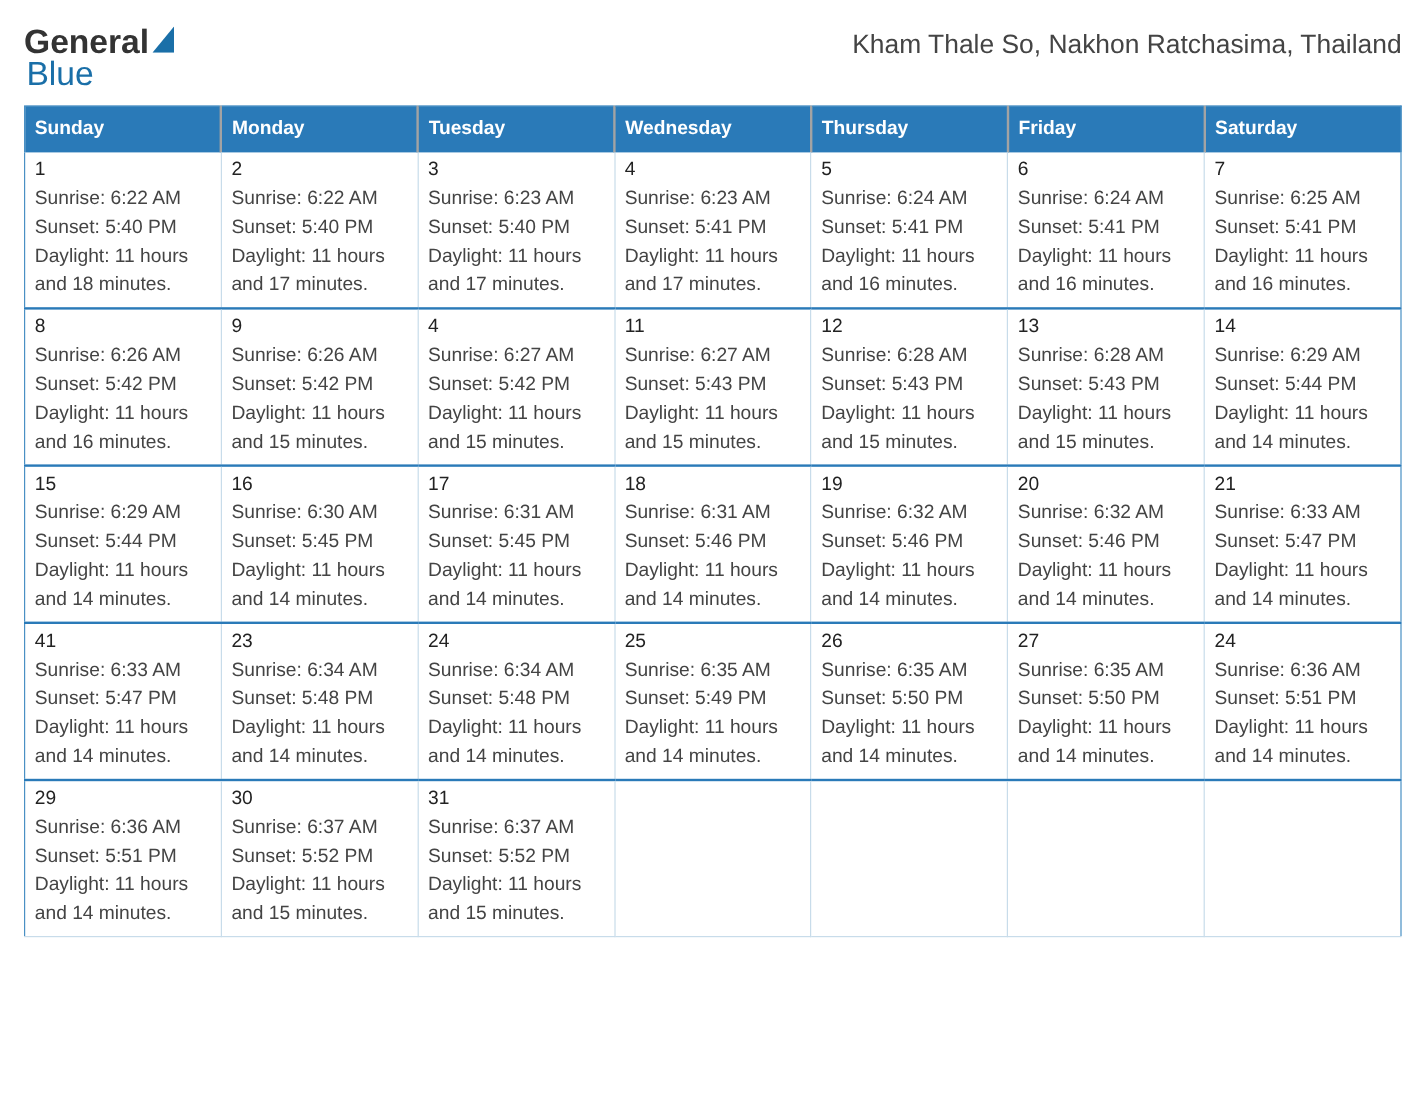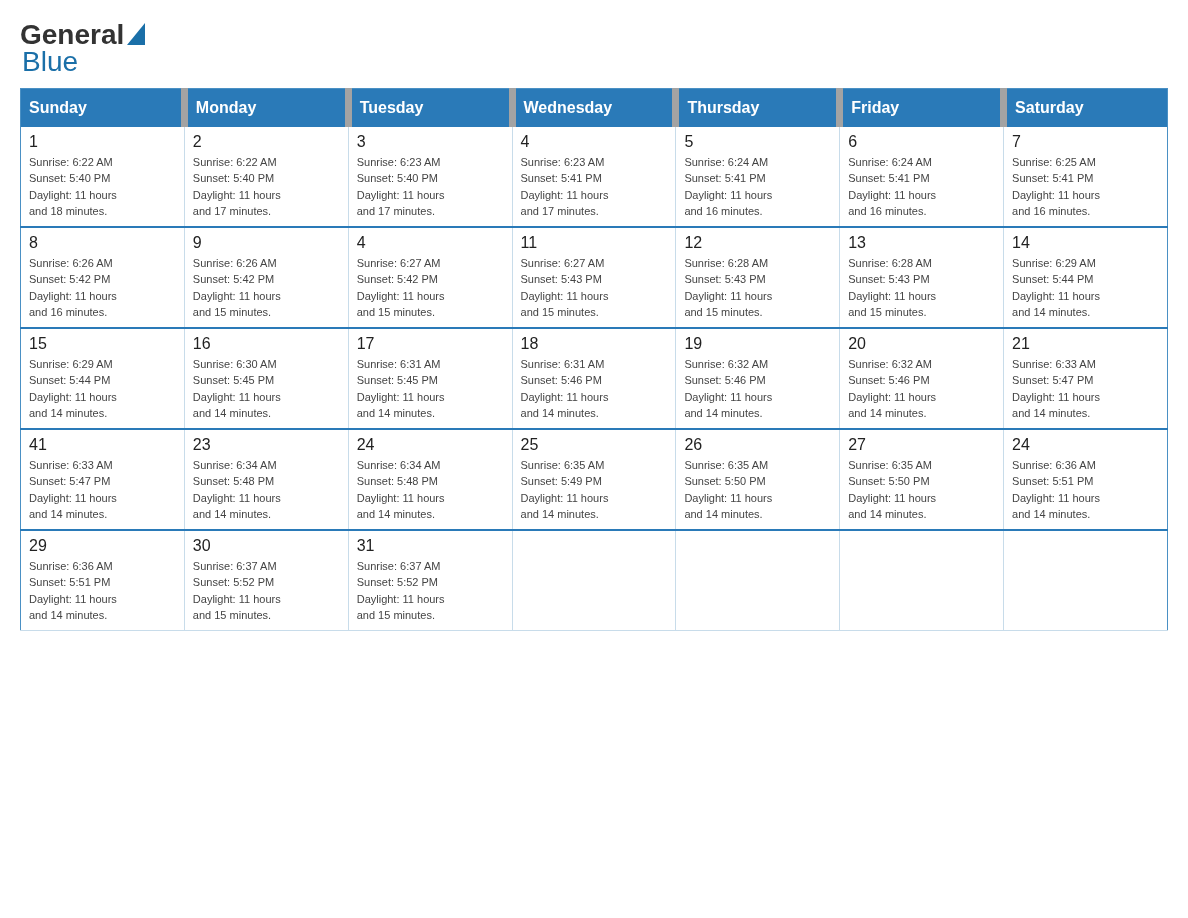--- a/index.html
+++ b/index.html
@@ -47,21 +47,21 @@
       border-collapse: collapse;
       border: 1px solid #4a90c4;
     }
     .calendar thead tr th {
       background-color: #2a7ab8;
       color: #fff;
       font-size: 16px;
       font-weight: bold;
       padding: 10px 8px;
       text-align: left;
-      border-right: 7px solid #a3a3a3;
+      border-right: 2px solid #a3a3a3;
     }
     .calendar thead tr th:last-child {
       border-right: none;
     }
     .calendar tbody tr td {
       vertical-align: top;
       padding: 6px 8px;
       font-size: 13px;
       color: #333;
       border-right: 1px solid #c8dcea;
@@ -76,21 +76,21 @@
       border-bottom: 1px solid #c8dcea;
     }
     .day-number {
       font-size: 16px;
       font-weight: normal;
       color: #222;
       display: block;
       margin-bottom: 3px;
     }
     .day-info {
-      font-size: 11px;
+      font-size: 16px;
       color: #444;
       line-height: 1.5;
     }
     .empty-cell {
       background: #fff;
     }
     .logo-wrapper {
       display: flex;
       flex-direction: row;
       align-items: center;
@@ -114,20 +114,21 @@
             <svg width="18" height="22" viewBox="0 0 18 22">
                 <polygon points="0,22 18,22 18,0" fill="#1a6fa8"></polygon>
               </svg>
           </span>
         </div>
         <span class="logo-blue">Blue</span>
       </div>
     </div>
   </div>
   <div class="title-section">
+    <div class="subtitle">Kham Thale So, Nakhon Ratchasima, Thailand</div>
   </div>
 </div>
 
 <table class="calendar">
   <thead>
     <tr>
 
     <th>Sunday</th>
         <th>Monday</th>
         <th>Tuesday</th>

